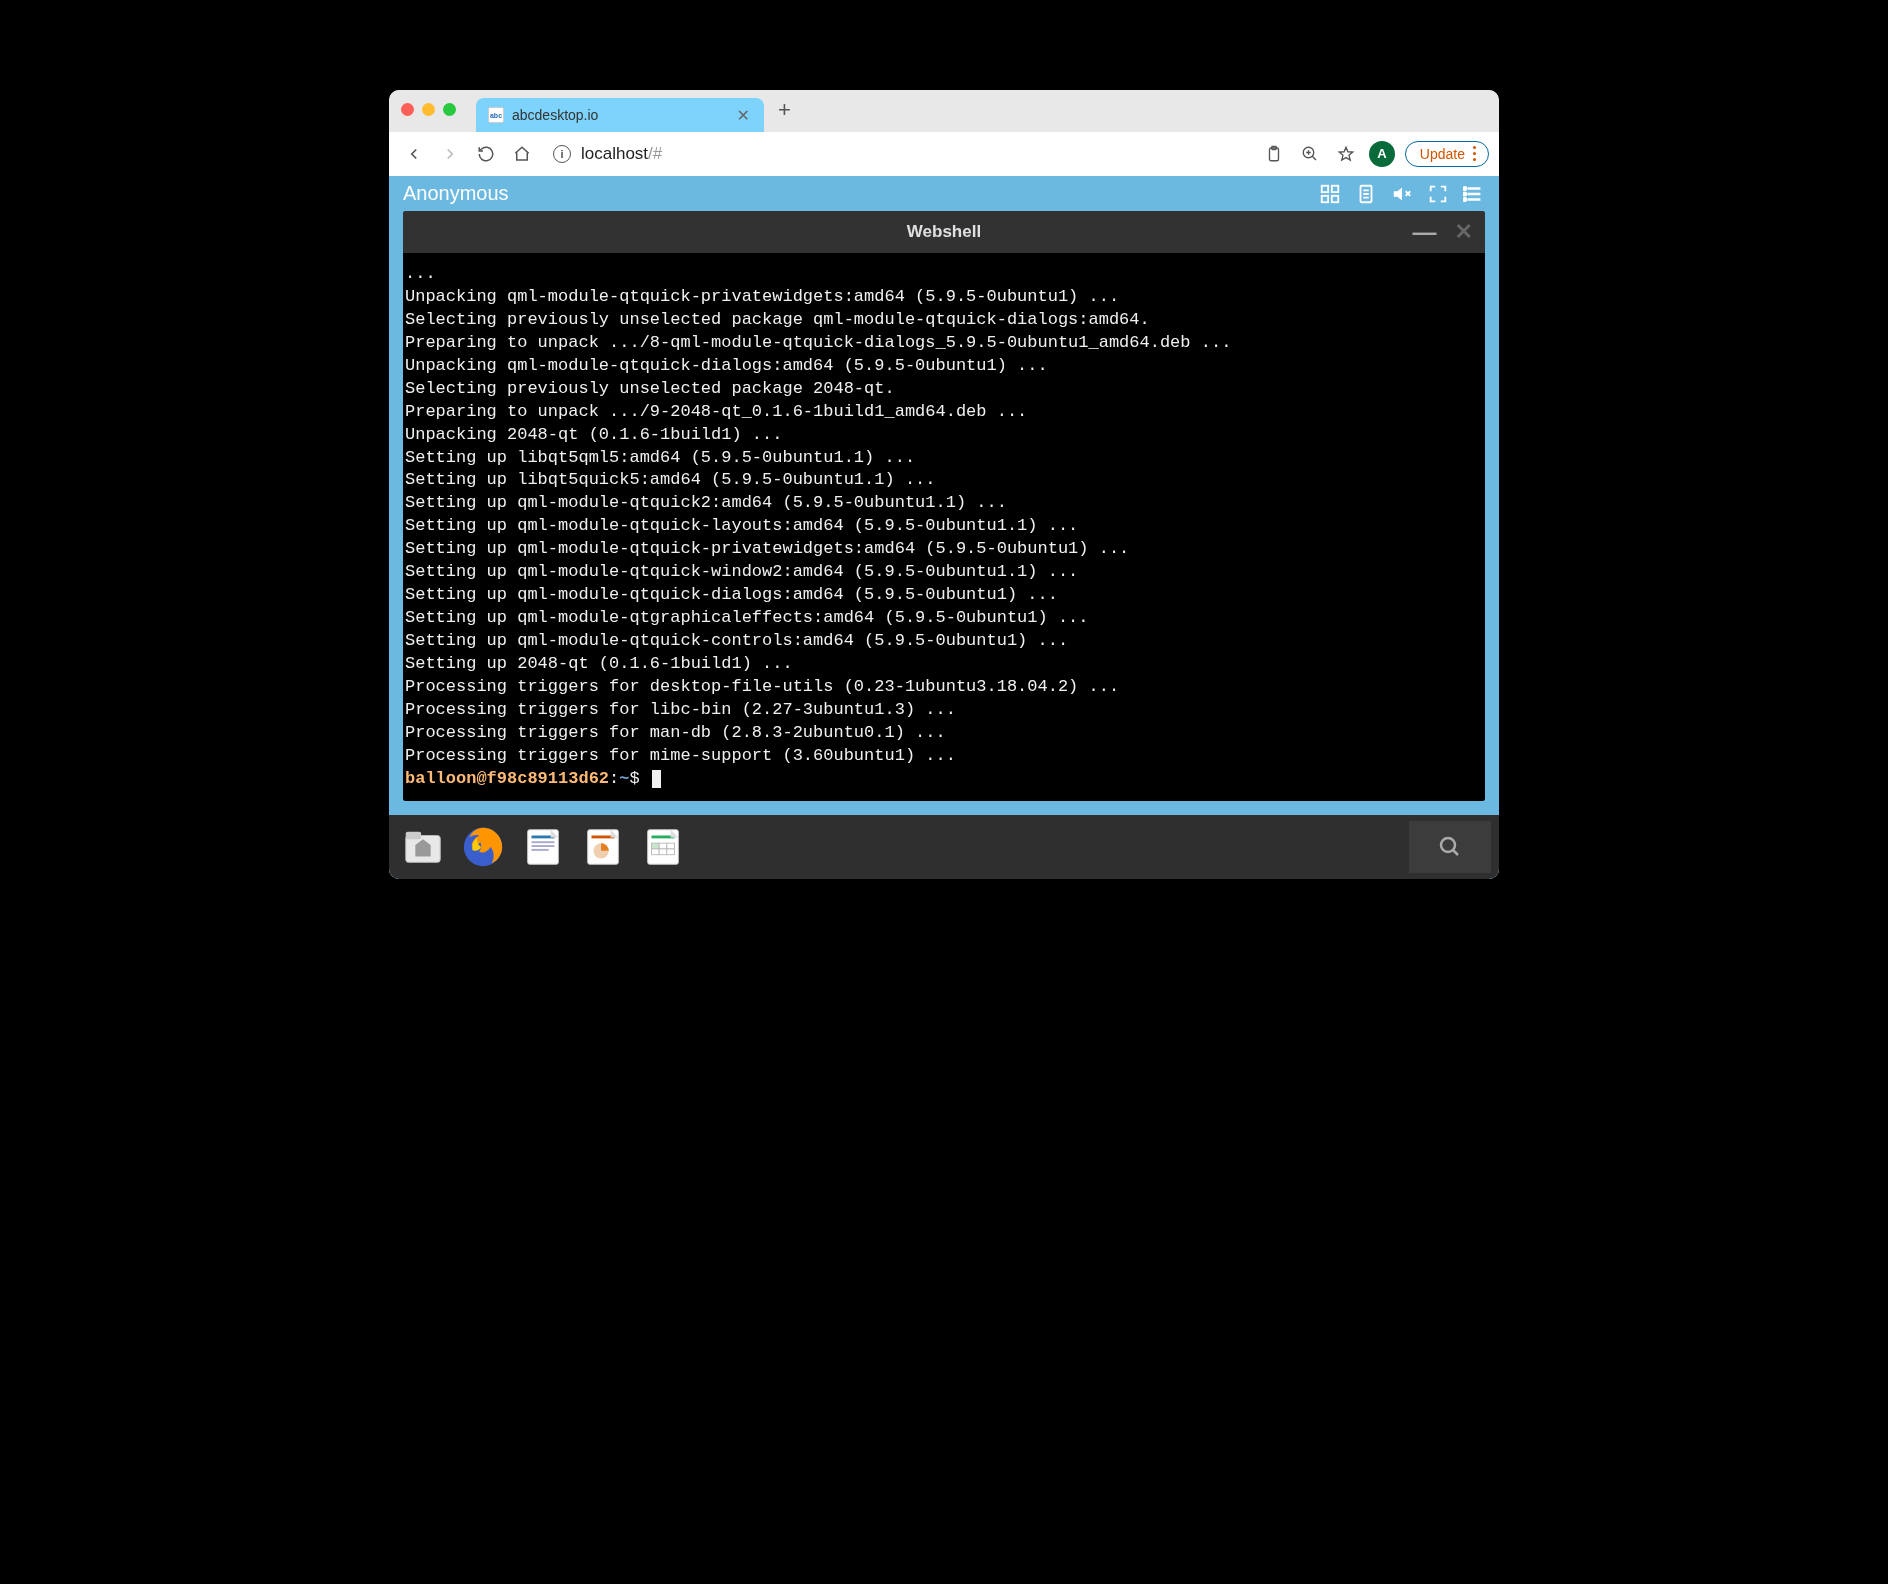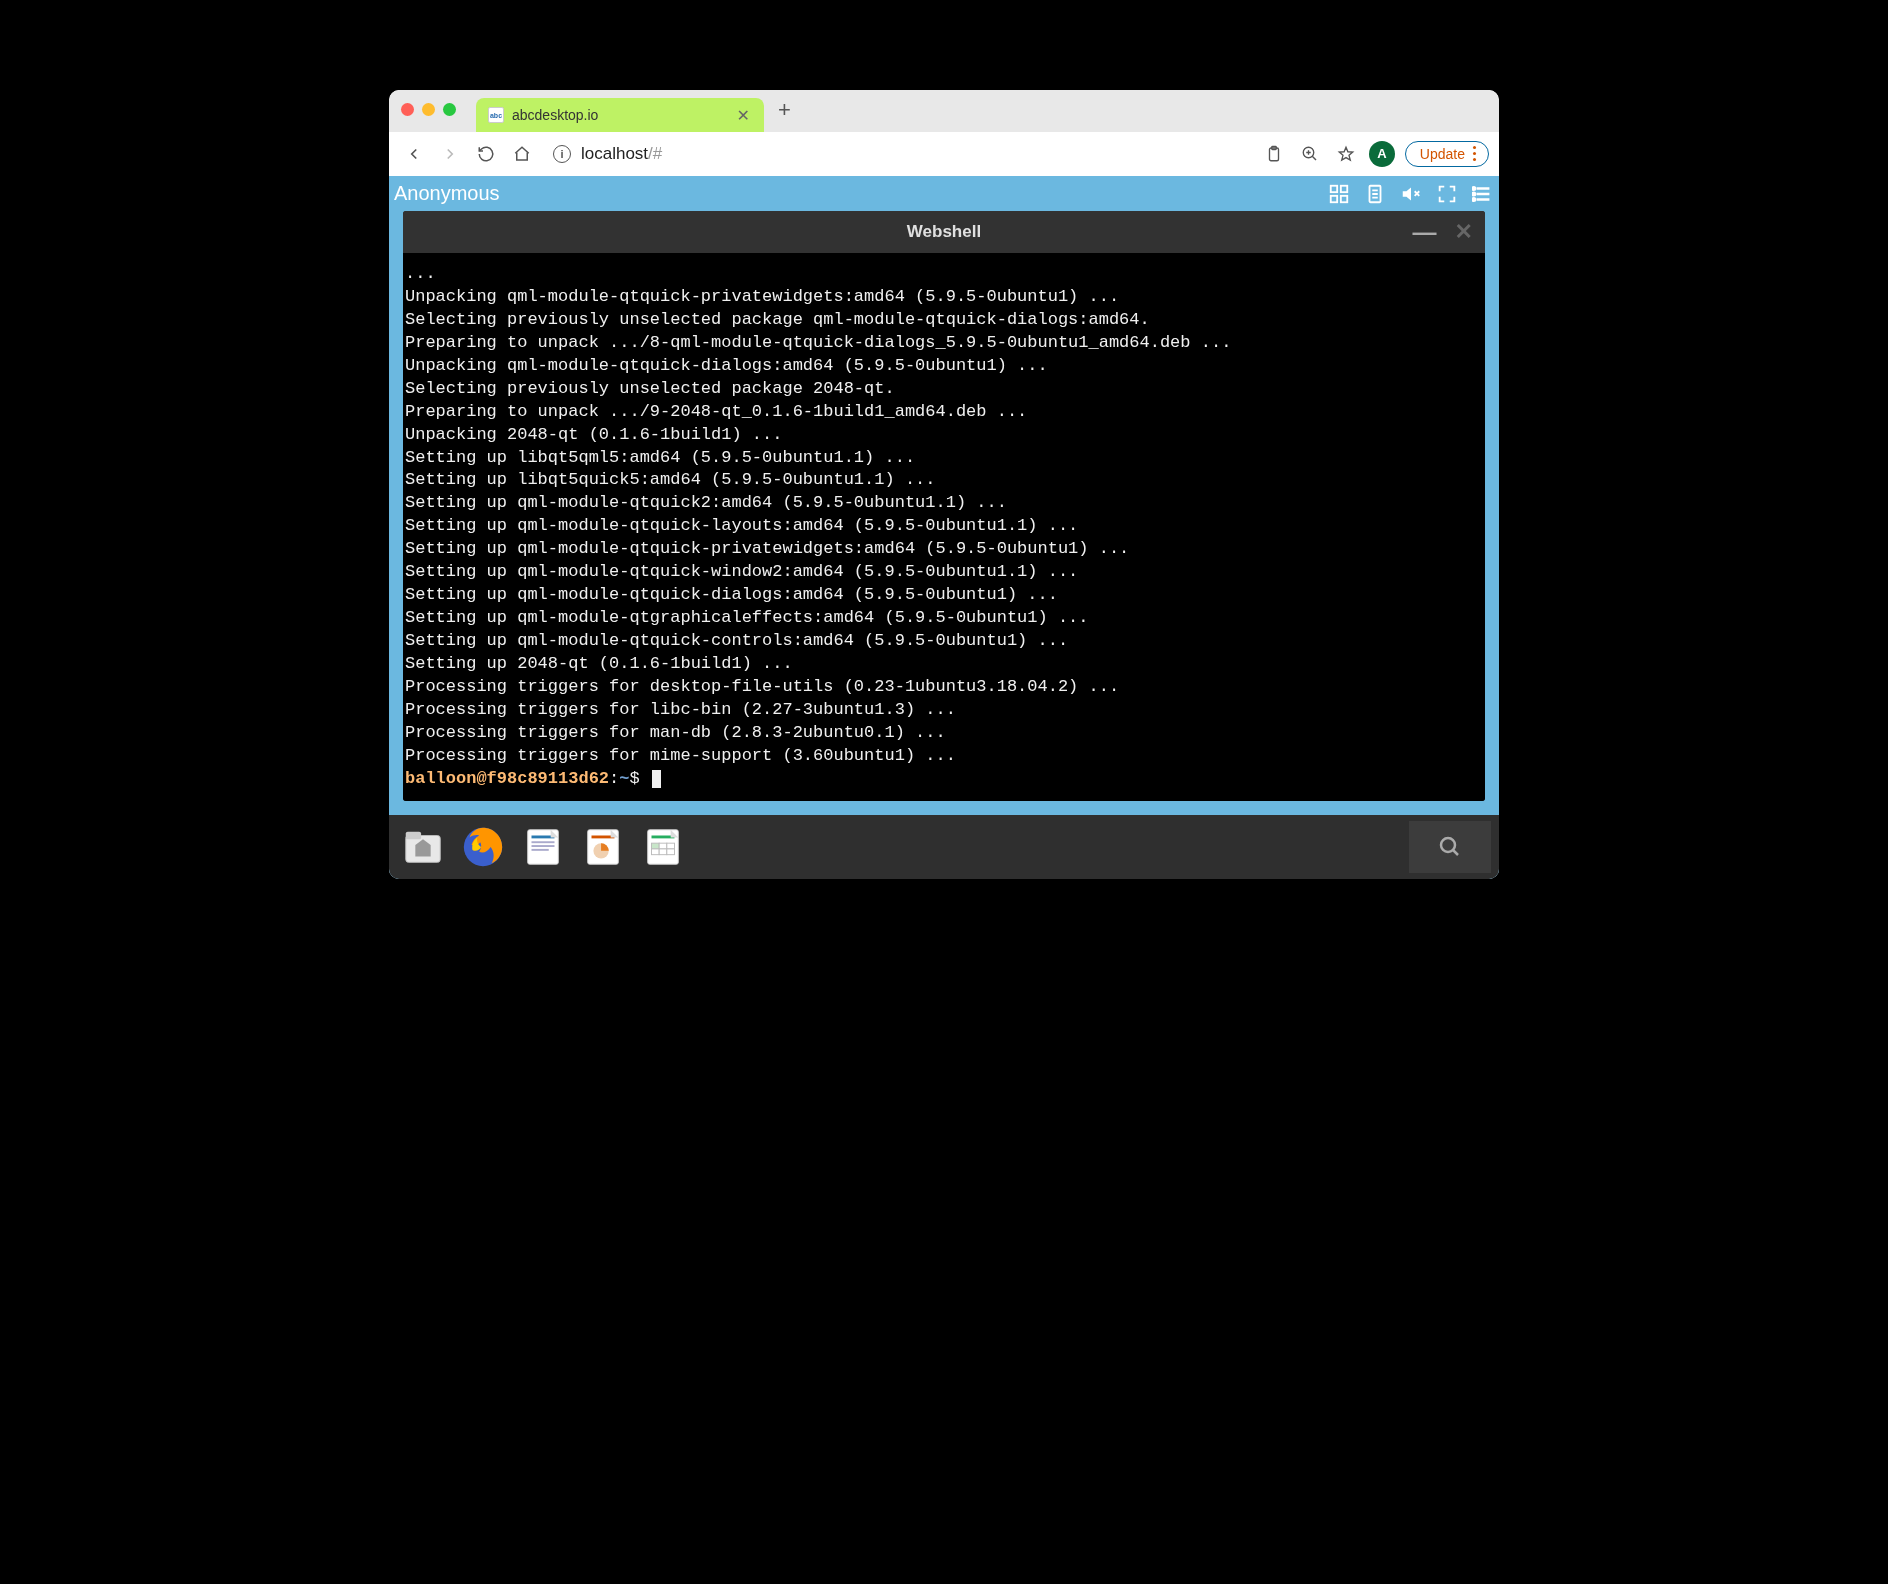--- a/index.html
+++ b/index.html
@@ -39,21 +39,21 @@
     }
     .traffic-light {
       width: 13px;
       height: 13px;
       border-radius: 50%;
     }
     .tl-red { background: #ff5f57; }
     .tl-yellow { background: #febc2e; }
     .tl-green { background: #28c840; }
     .tab {
-      background: #bef264;
+      background: #7dd3fc;
       border-top-left-radius: 8px;
       border-top-right-radius: 8px;
       display: flex;
       align-items: center;
       padding: 0 12px;
       height: 34px;
       width: 288px;
       font-size: 14px;
       color: #333;
       gap: 8px;
@@ -181,21 +181,21 @@
     }
     
     .desktop {
       background: #6bb8e0;
       position: relative;
     }
     .desktop-header {
       display: flex;
       align-items: center;
       justify-content: space-between;
-      padding: 6px 5px;
+      padding: 6px 14px;
       color: #fff;
       font-size: 20px;
       font-weight: 500;
     }
     .desktop-icons {
       display: flex;
       gap: 14px;
       align-items: center;
     }
     .desktop-icon {

